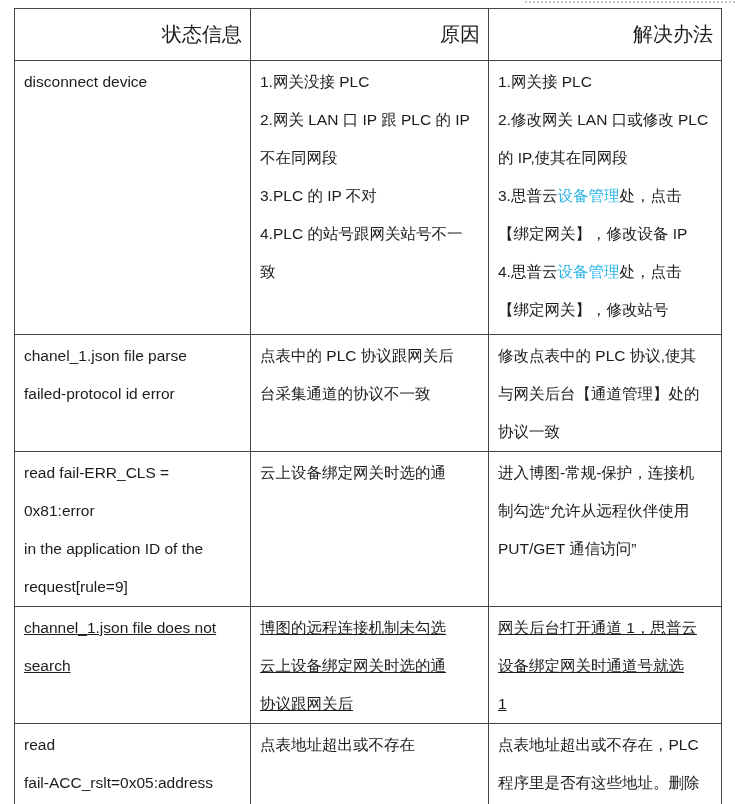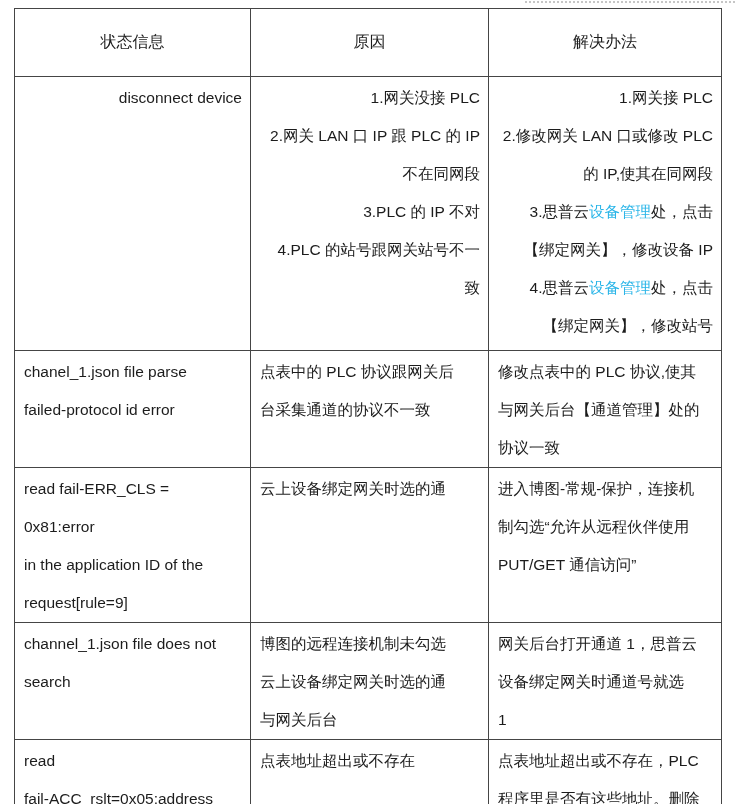--- a/index.html
+++ b/index.html
@@ -29,34 +29,34 @@
     table-layout: fixed;
     background: #ffffff;
   }
   th, td {
     border: 1px solid var(--border-color, #454545);
     vertical-align: top;
     overflow: hidden;
   }
   th {
     height: 35px;
-    text-align: center;
+    text-align: right;
     vertical-align: middle;
     font-weight: 400;
-    font-size: 16px;
-    padding: 16px;
+    font-size: 20px;
+    padding: 8px;
   }
   td {
     padding: 2px 8px 0 9px;
     font-size: 15.5px;
   }
-  tr.row-1 { height: 274px; text-align: right; }
+  tr.row-1 { height: 274px; }
   tr.row-2 { height: 115px; }
   tr.row-3 { height: 117px; }
-  tr.row-4 { height: 117px; }
+  tr.row-4 { height: 117px; text-decoration: underline; }
   tr.row-5 { height: 117px; }
   .line { line-height: 38px; }
   .link {
     color: var(--link-color, #29b5e8);
     cursor: pointer;
   }
 </style>
 </head>
 <body style="color: rgb(28, 28, 28);">
 
@@ -130,21 +130,21 @@
           </td>
       </tr>
       <tr class="row-4">
         <td>
             <div class="line"><span>channel_1.json file does not</span></div>
             <div class="line"><span>search</span></div>
           </td>
         <td>
             <div class="line"><span>博图的远程连接机制未勾选</span></div>
             <div class="line"><span>云上设备绑定网关时选的通</span></div>
-            <div class="line"><span>与网关后台</span></div>
+            <div class="line"><span>协议跟网关后</span></div>
           </td>
         <td>
             <div class="line"><span>网关后台打开通道 1，思普云</span></div>
             <div class="line"><span>设备绑定网关时通道号就选</span></div>
             <div class="line"><span>1</span></div>
           </td>
       </tr>
       <tr class="row-5">
         <td>
             <div class="line"><span>read</span></div>

